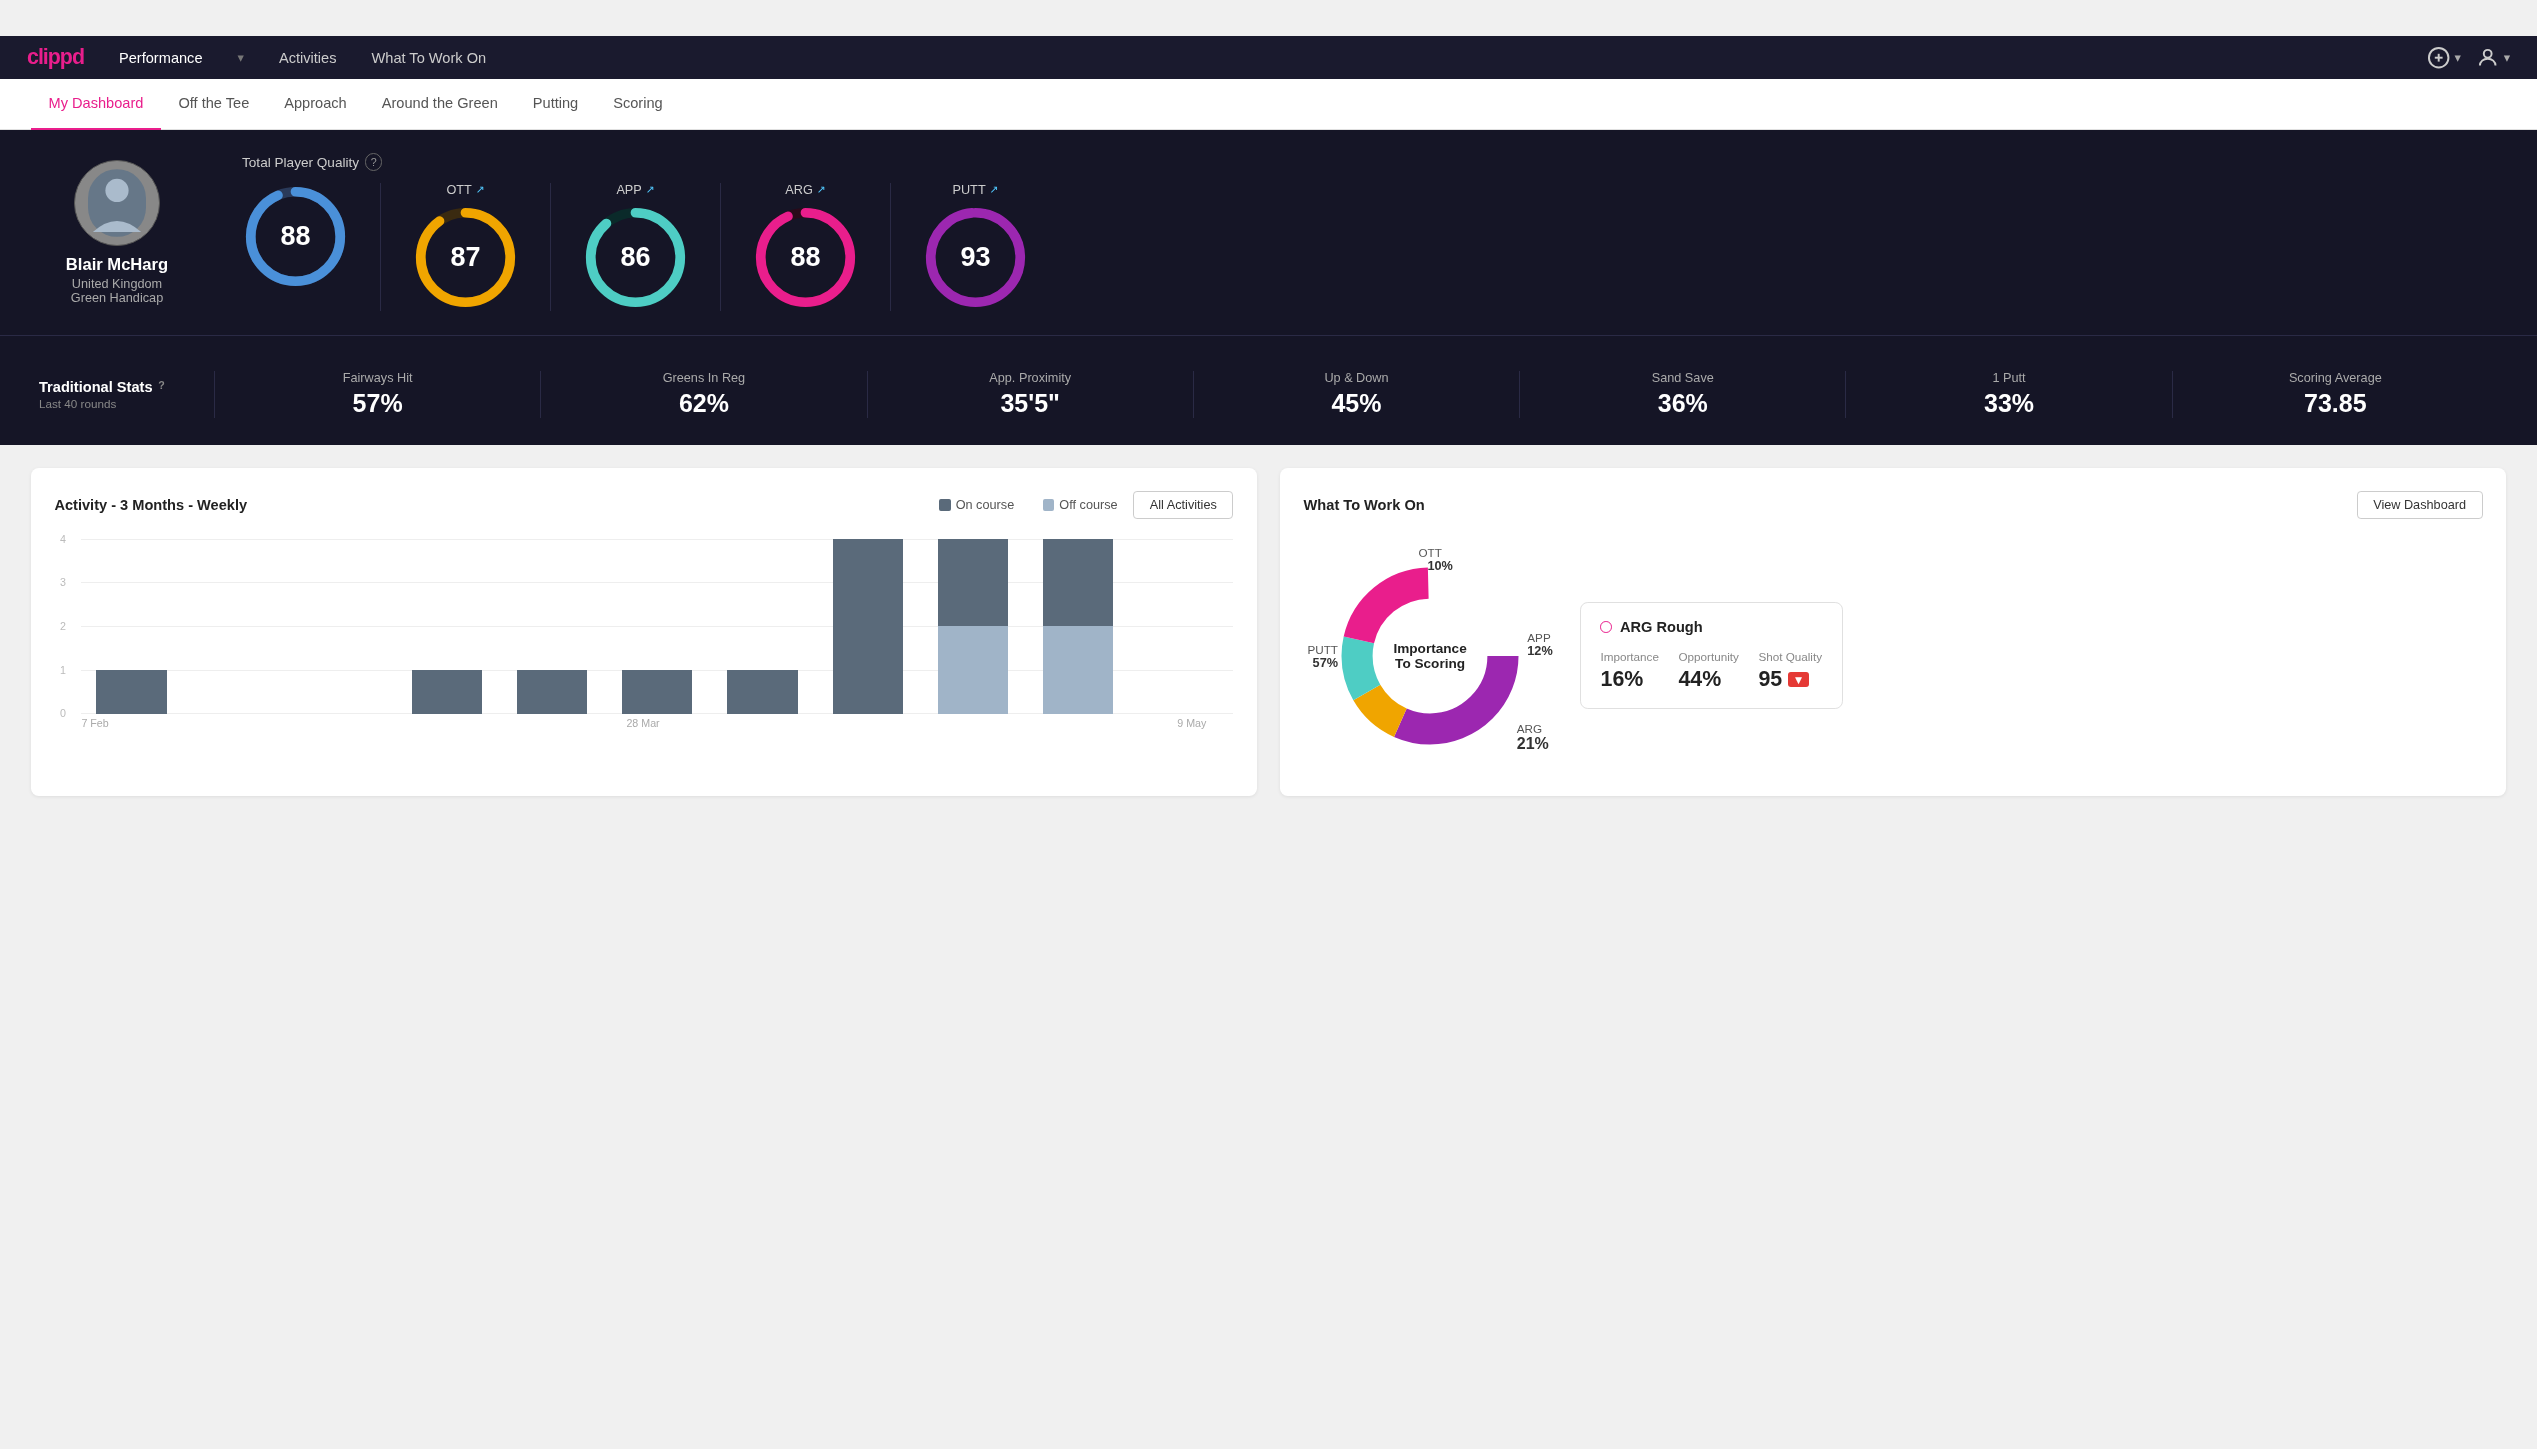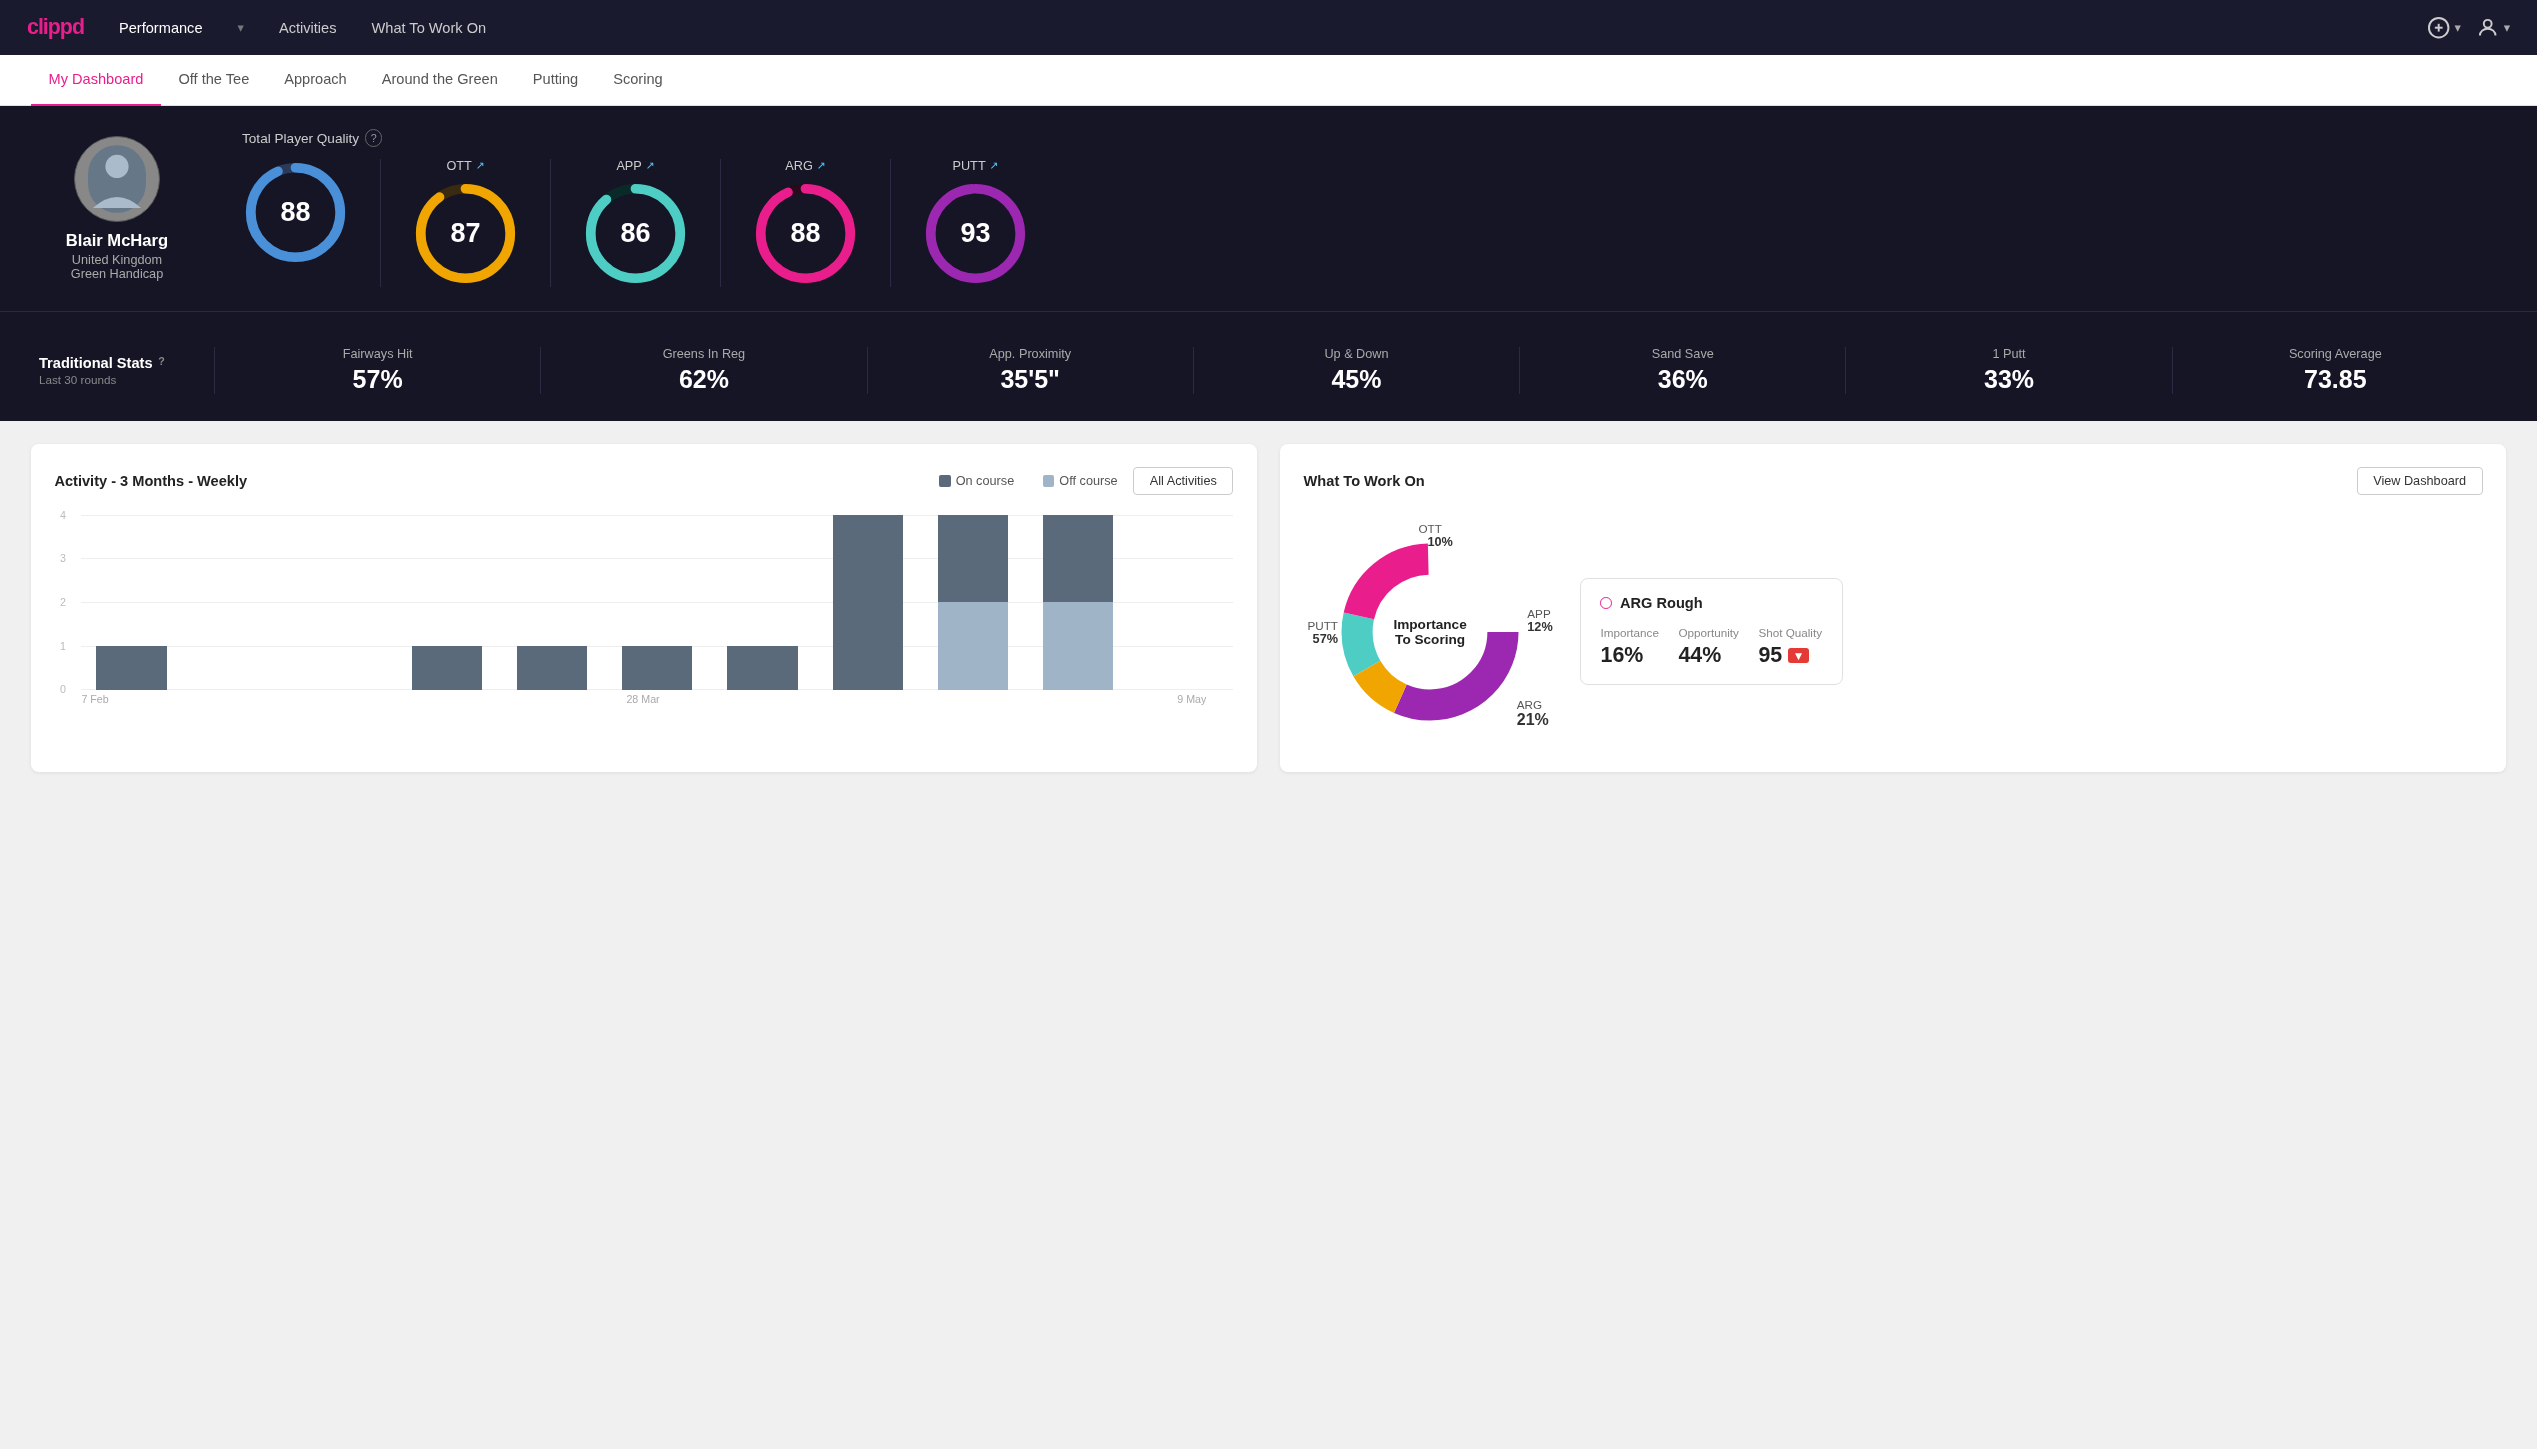--- a/index.html
+++ b/index.html
@@ -4,22 +4,23 @@
   <style>
     * { box-sizing: border-box; margin: 0; padding: 0; }
     body { font-family: -apple-system, BlinkMacSystemFont, 'Segoe UI', sans-serif; background: #f0f0f0; }
 
     
     .navbar {
       background: #1a1a2e;
       display: flex;
       align-items: center;
       padding: 8px 27px;
-      height: 55px;
+      height: 43px;
       justify-content: space-between;
+      margin-top: 36px;
     }
     .navbar-left { display: flex; align-items: center; gap: 35px; }
     .logo { color: #e91e8c; font-weight: 900; font-size: 21.4px; letter-spacing: -1px; }
     .nav-link {
       color: #ccc;
       font-size: 14.6px;
       cursor: pointer;
       display: flex;
       align-items: center;
       gap: 3.9px;
@@ -401,21 +402,21 @@
     </div>
   </div>
 </div>
 
 <div class="stats-section">
   <div class="trad-stats-label">
     <div class="label">
       <span>Traditional Stats</span>
       <span class="help-icon" style="border-color:#555;color:#888;font-size:10.7px;width:15.6px;height:15.6px;">?</span>
     </div>
-    <div class="sublabel">Last 30 rounds</div>
+    <div class="sublabel">Last 40 rounds</div>
   </div>
   <div class="stat-item">
     <div class="stat-name">Fairways Hit</div>
     <div class="stat-value">57%</div>
   </div>
   <div class="stat-item">
     <div class="stat-name">Greens In Reg</div>
     <div class="stat-value">62%</div>
   </div>
   <div class="stat-item">

